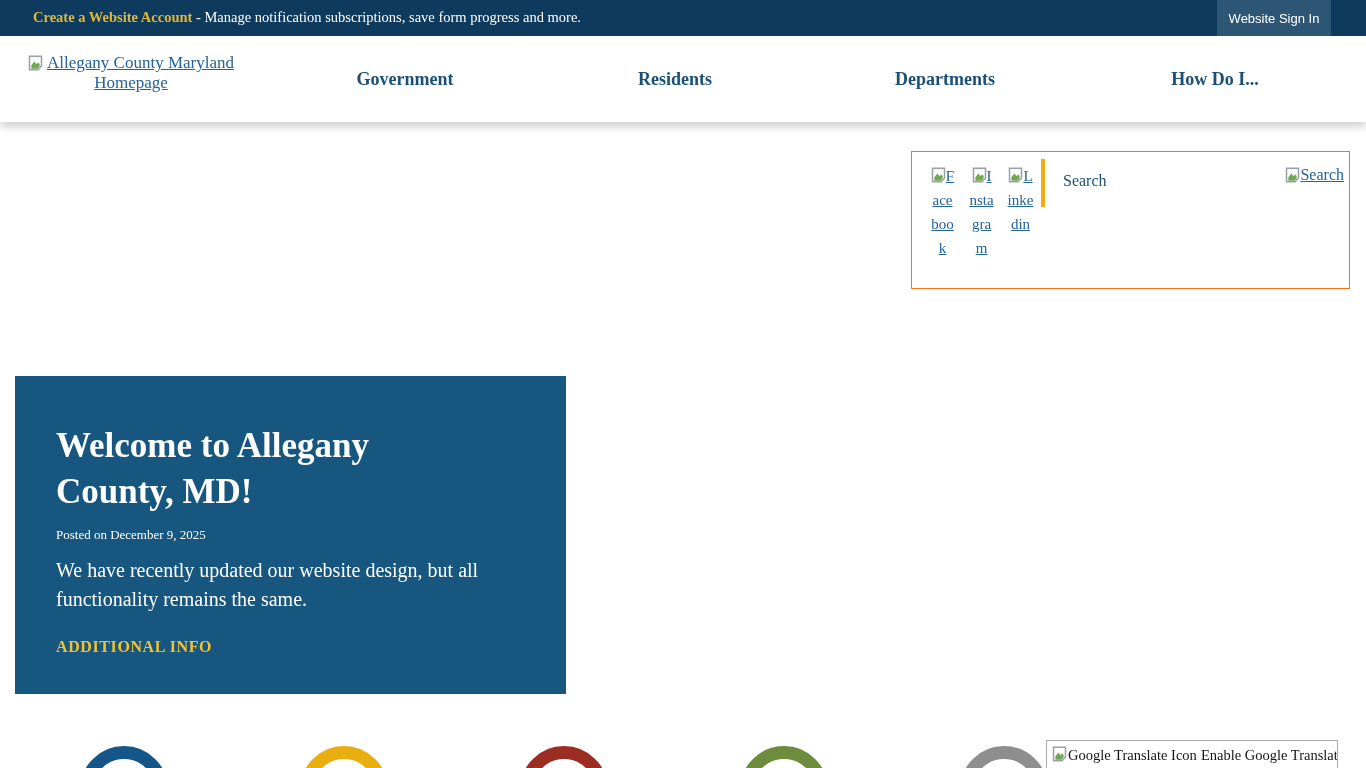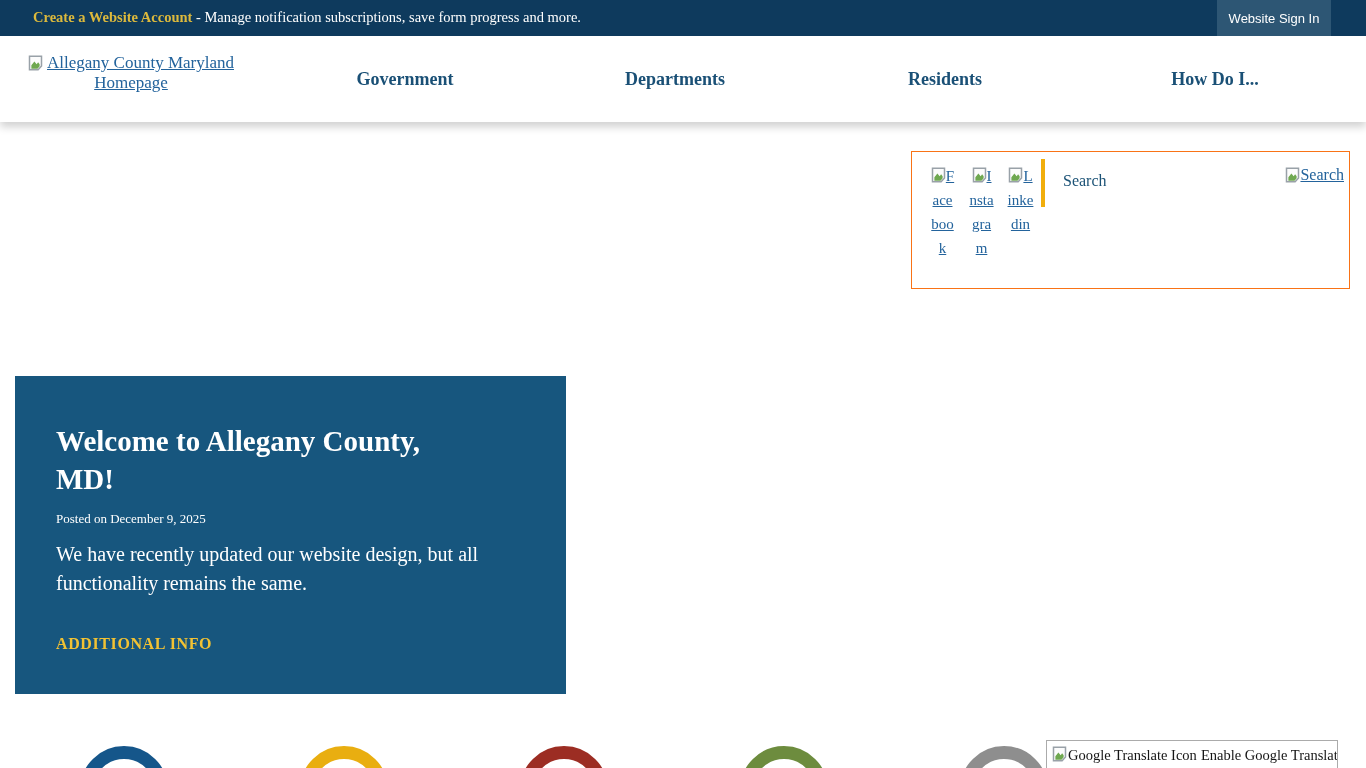--- a/index.html
+++ b/index.html
@@ -36,24 +36,24 @@
                   font-size:16px; font-family:"Liberation Serif", serif; color:#1b5276; background:transparent; }
   .search-input::placeholder { color:#1b5276; opacity:1; }
   .search-btn { position:absolute; right:5px; top:12px; font-size:16px; color:#23639c; cursor:pointer; white-space:nowrap; }
   .search-btn .broken-img { position:relative; top:3px; }
   .search-btn .lbl { text-decoration:underline; }
 
   
   .welcome-card { position:absolute; left:15px; top:376px; width:551px; height:318px;
                   background:#17567e; color:#fff; }
   .wc-inner { padding:47px 41px 0 41px; }
-  .wc-title { font-size:29px; font-weight:bold; line-height:1.3; width:420px; }
+  .wc-title { font-size:35px; font-weight:bold; line-height:1.3; width:420px; }
   .wc-posted { margin-top:13px; font-size:13px; }
   .wc-body { margin-top:13px; font-size:20px; line-height:1.45; width:432px; }
-  .wc-cta { margin-top:37px; display:inline-block; font-size:16px; font-weight:bold;
+  .wc-cta { margin-top:24px; display:inline-block; font-size:16px; font-weight:bold;
             color:#f2c233; letter-spacing:0.6px; cursor:pointer; }
 
   
   .circle { position:absolute; top:746px; width:62px; height:62px; border-radius:50%;
             border:13px solid #888; box-sizing:content-box; cursor:pointer; background:#fff; }
   .circle-0 { left:80px; }  .circle-1 { left:300px; } .circle-2 { left:520px; }
   .circle-3 { left:740px; } .circle-4 { left:960px; }
 
   
   .translate { position:absolute; left:1046px; top:740px; width:292px; height:30px; z-index:15;
@@ -76,22 +76,22 @@
 
 <div class="header">
   <div class="logo">
     <span class="broken-img"><svg width="15" height="16" viewBox="0 0 20 21">
           <path d="M2 1.5h16v13l-4.5 5H2z" fill="#fcfcfc" stroke="#99a1a8" stroke-width="2"></path>
           <path d="M4.5 13.5l4-5 3 3.5 2-2.5 2 2.5v2.8l-2.8 3.2h-8.2z" fill="#6fa850"></path>
         </svg></span><span>Allegany County Maryland Homepage</span>
   </div>
   <div class="nav">
     <div class="nav-item">Government</div>
+    <div class="nav-item">Residents</div>
     <div class="nav-item">Departments</div>
-    <div class="nav-item">Residents</div>
     <div class="nav-item">How Do I...</div>
   </div>
 </div>
 
 <div class="search-panel">
   <div class="social-row">
     <div class="social-link">
       <span class="broken-img"><svg width="15" height="16" viewBox="0 0 20 21">
             <path d="M2 1.5h16v13l-4.5 5H2z" fill="#fcfcfc" stroke="#99a1a8" stroke-width="2"></path>
             <path d="M4.5 13.5l4-5 3 3.5 2-2.5 2 2.5v2.8l-2.8 3.2h-8.2z" fill="#6fa850"></path>

